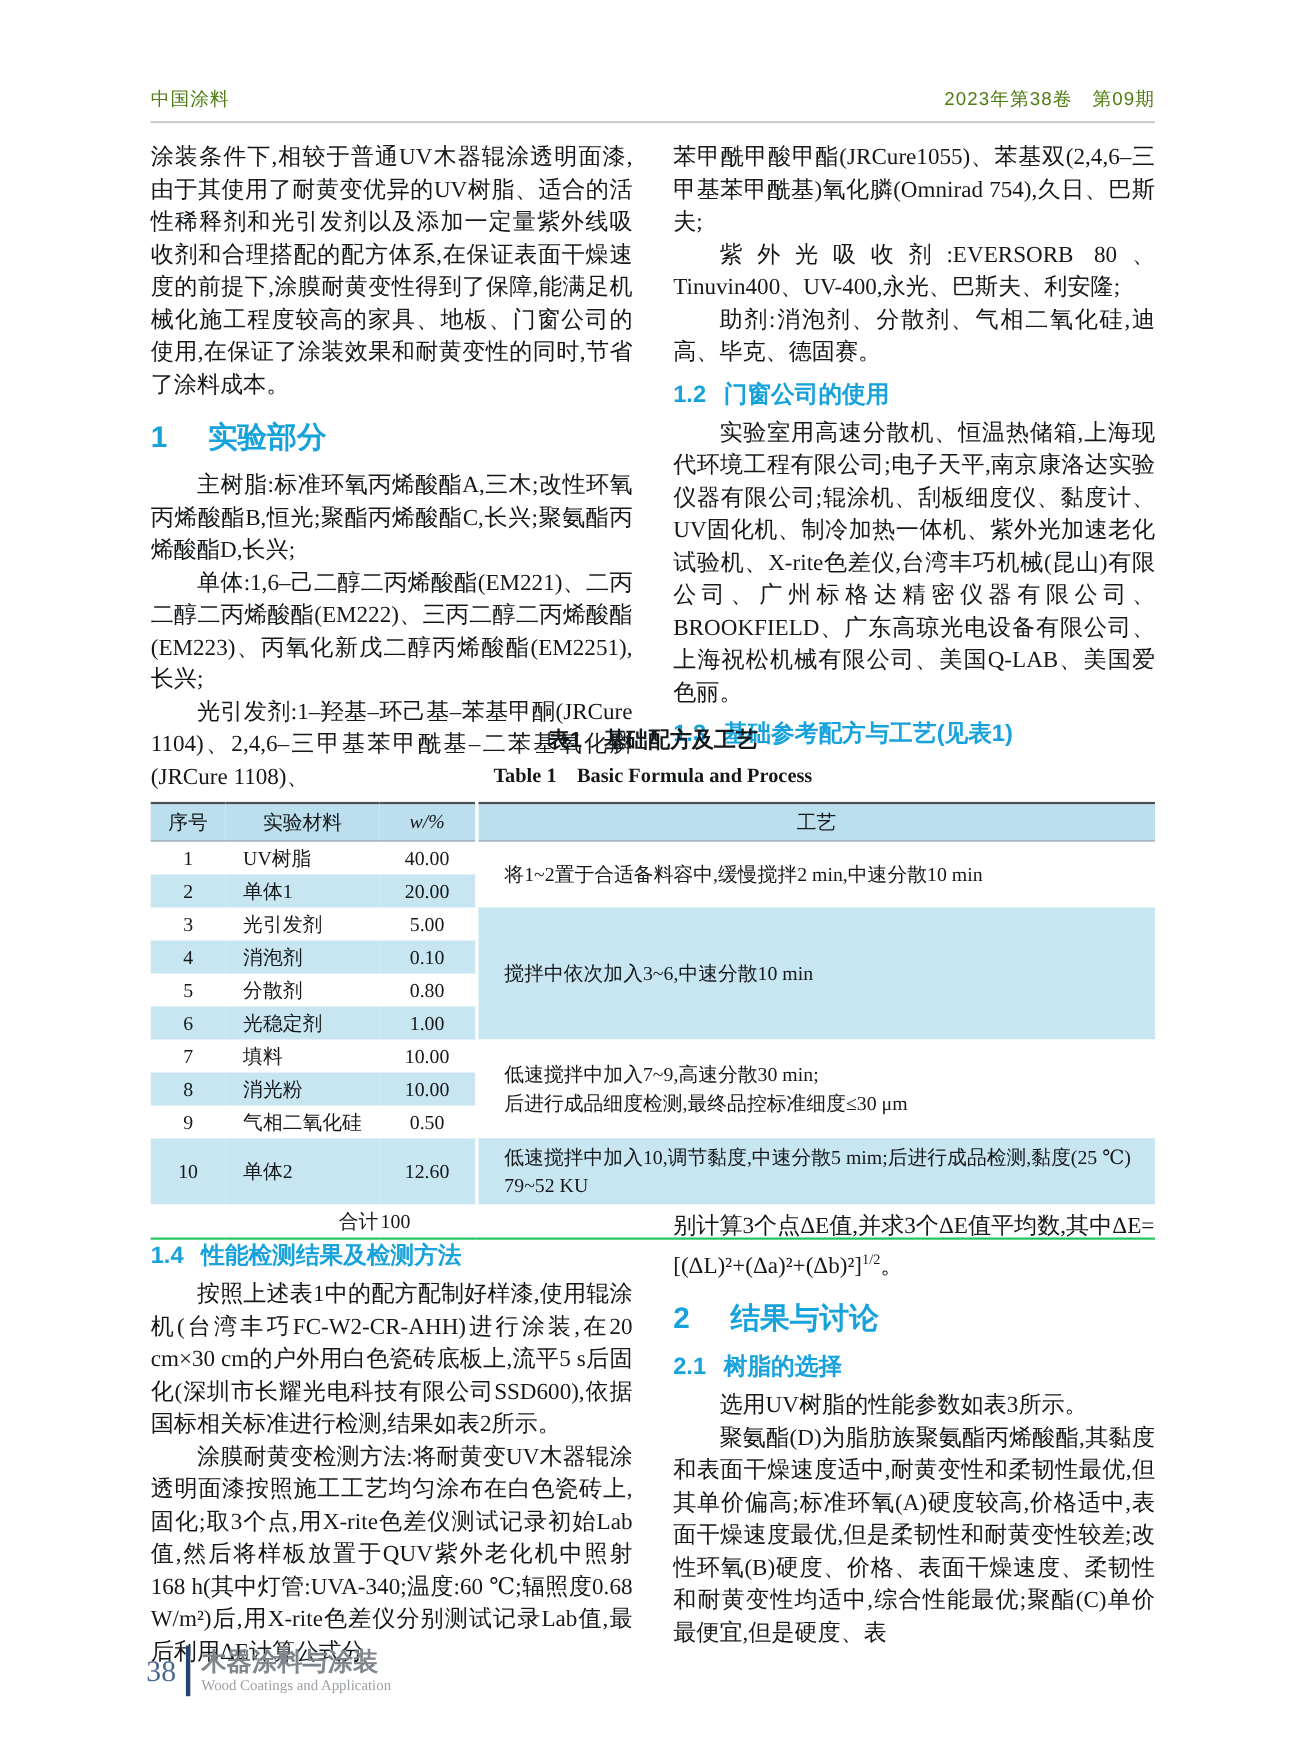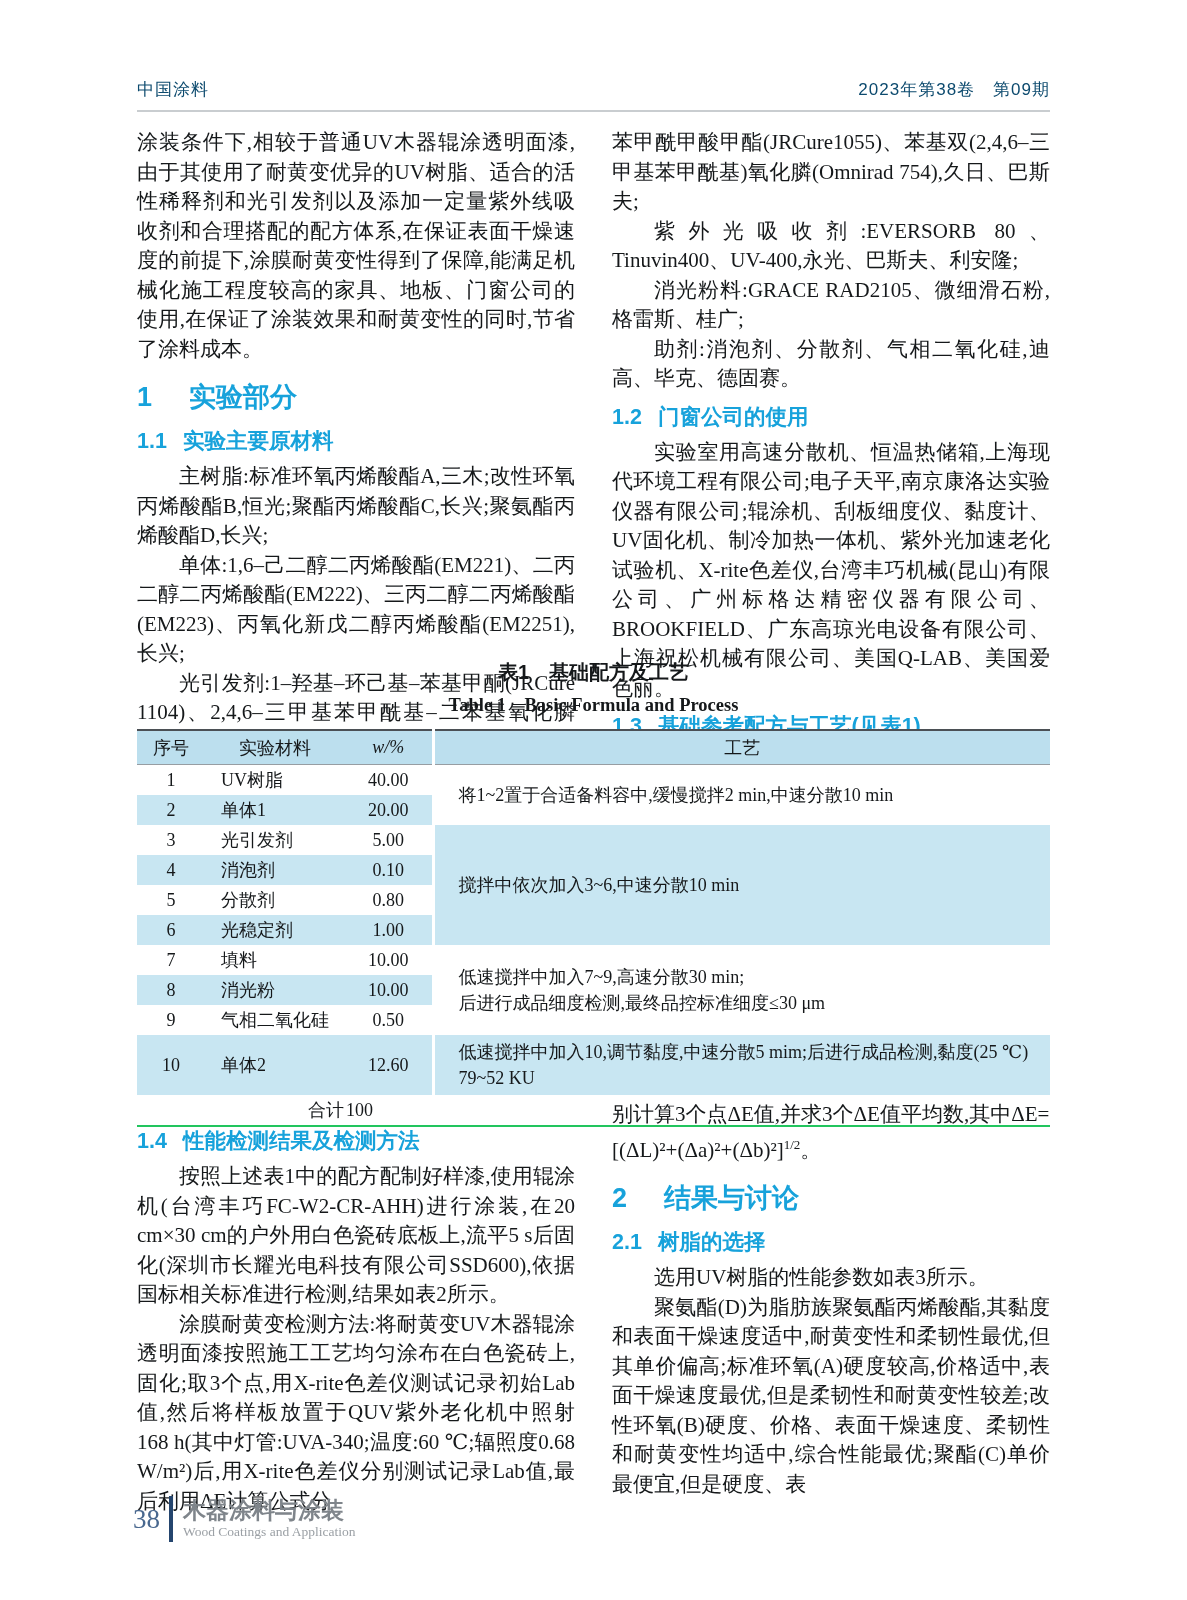--- a/index.html
+++ b/index.html
@@ -7,21 +7,21 @@
     position:relative; width:1187px; height:1600px; background:#ffffff;
     font-family:"Liberation Serif","DejaVu Serif",serif; color:#15181a;
     margin:0 auto; overflow:hidden;
   }
   
   .page-header {
     position:absolute; left:137px; top:78px; width:913px;
     display:flex; justify-content:space-between; align-items:flex-start;
     padding-bottom:9px; border-bottom:2px solid #c9cdd0;
     font-family:"Liberation Sans","DejaVu Sans",sans-serif;
-    font-size:17px; color:#0c4a6e; letter-spacing:1px;
+    font-size:17px; color:#4d7c0f; letter-spacing:1px;
   }
   
   .col { position:absolute; width:438px; }
   .col-top-left   { left:137px; top:128px; }
   .col-top-right  { left:612px; top:128px; }
   .col-bot-left   { left:137px; top:1118px; }
   .col-bot-right  { left:612px; top:1100px; }
   p.body {
     margin:0; font-size:21px; line-height:29.5px; text-align:justify;
     text-justify:inter-ideograph;
@@ -92,33 +92,28 @@
     <span>中国涂料</span>
     <span>2023年第38卷　第09期</span>
   </div>
 
   <div class="col col-top-left">
     <p class="body">涂装条件下,相较于普通UV木器辊涂透明面漆,由于其使用了耐黄变优异的UV树脂、适合的活性稀释剂和光引发剂以及添加一定量紫外线吸收剂和合理搭配的配方体系,在保证表面干燥速度的前提下,涂膜耐黄变性得到了保障,能满足机械化施工程度较高的家具、地板、门窗公司的使用,在保证了涂装效果和耐黄变性的同时,节省了涂料成本。</p>
     <div class="sec-h level1">
       <span class="sec-num">1</span>
       <span>实验部分</span>
     </div>
-    <div class="sec-h level2">
-      <span class="sec-num">1.1</span>
-      <span>实验主要原材料</span>
-    </div>
     <p class="body indent">主树脂:标准环氧丙烯酸酯A,三木;改性环氧丙烯酸酯B,恒光;聚酯丙烯酸酯C,长兴;聚氨酯丙烯酸酯D,长兴;</p>
     <p class="body indent">单体:1,6–己二醇二丙烯酸酯(EM221)、二丙二醇二丙烯酸酯(EM222)、三丙二醇二丙烯酸酯(EM223)、丙氧化新戊二醇丙烯酸酯(EM2251),长兴;</p>
     <p class="body indent">光引发剂:1–羟基–环己基–苯基甲酮(JRCure 1104)、2,4,6–三甲基苯甲酰基–二苯基氧化膦(JRCure 1108)、</p>
   </div>
 
   <div class="col col-top-right">
     <p class="body">苯甲酰甲酸甲酯(JRCure1055)、苯基双(2,4,6–三甲基苯甲酰基)氧化膦(Omnirad 754),久日、巴斯夫;</p>
     <p class="body indent">紫外光吸收剂:EVERSORB 80、Tinuvin400、UV-400,永光、巴斯夫、利安隆;</p>
-    <p class="body indent">消光粉料:GRACE RAD2105、微细滑石粉,格雷斯、桂广;</p>
     <p class="body indent">助剂:消泡剂、分散剂、气相二氧化硅,迪高、毕克、德固赛。</p>
     <div class="sec-h level2">
       <span class="sec-num">1.2</span>
       <span>门窗公司的使用</span>
     </div>
     <p class="body indent">实验室用高速分散机、恒温热储箱,上海现代环境工程有限公司;电子天平,南京康洛达实验仪器有限公司;辊涂机、刮板细度仪、黏度计、UV固化机、制冷加热一体机、紫外光加速老化试验机、X-rite色差仪,台湾丰巧机械(昆山)有限公司、广州标格达精密仪器有限公司、BROOKFIELD、广东高琼光电设备有限公司、上海祝松机械有限公司、美国Q-LAB、美国爱色丽。</p>
     <div class="sec-h level2">
       <span class="sec-num">1.3</span>
       <span>基础参考配方与工艺(见表1)</span>
     </div>

